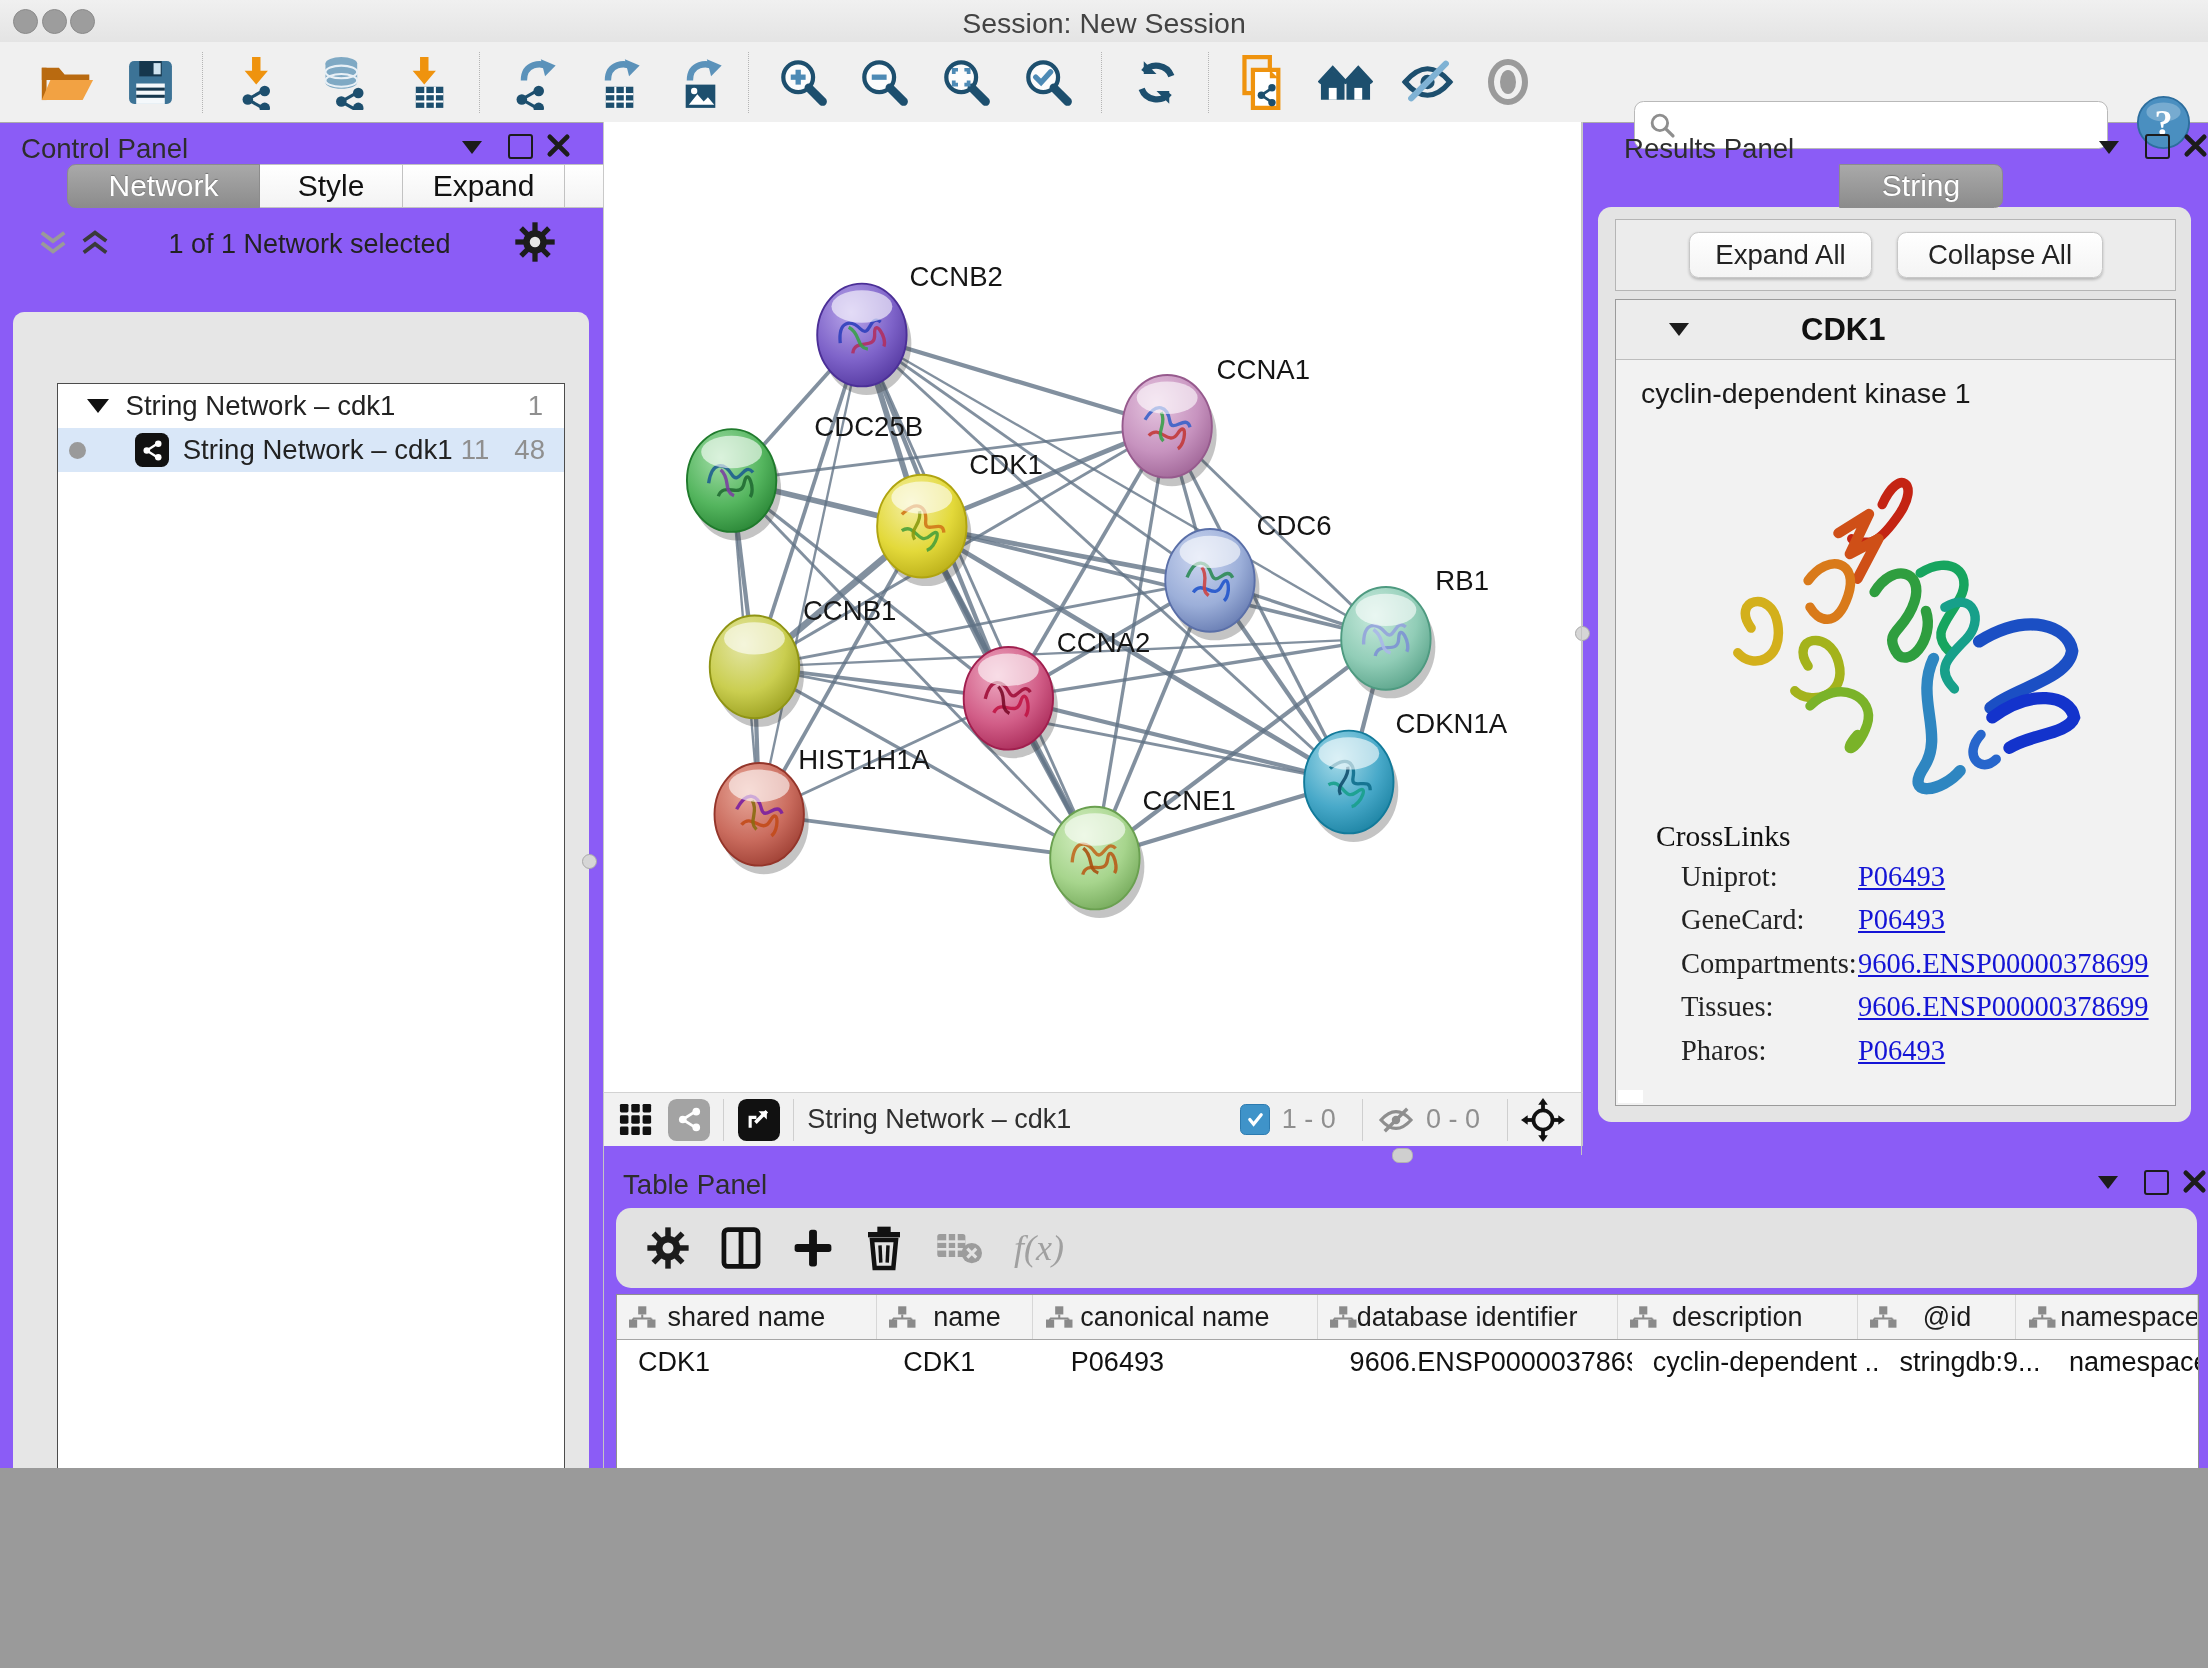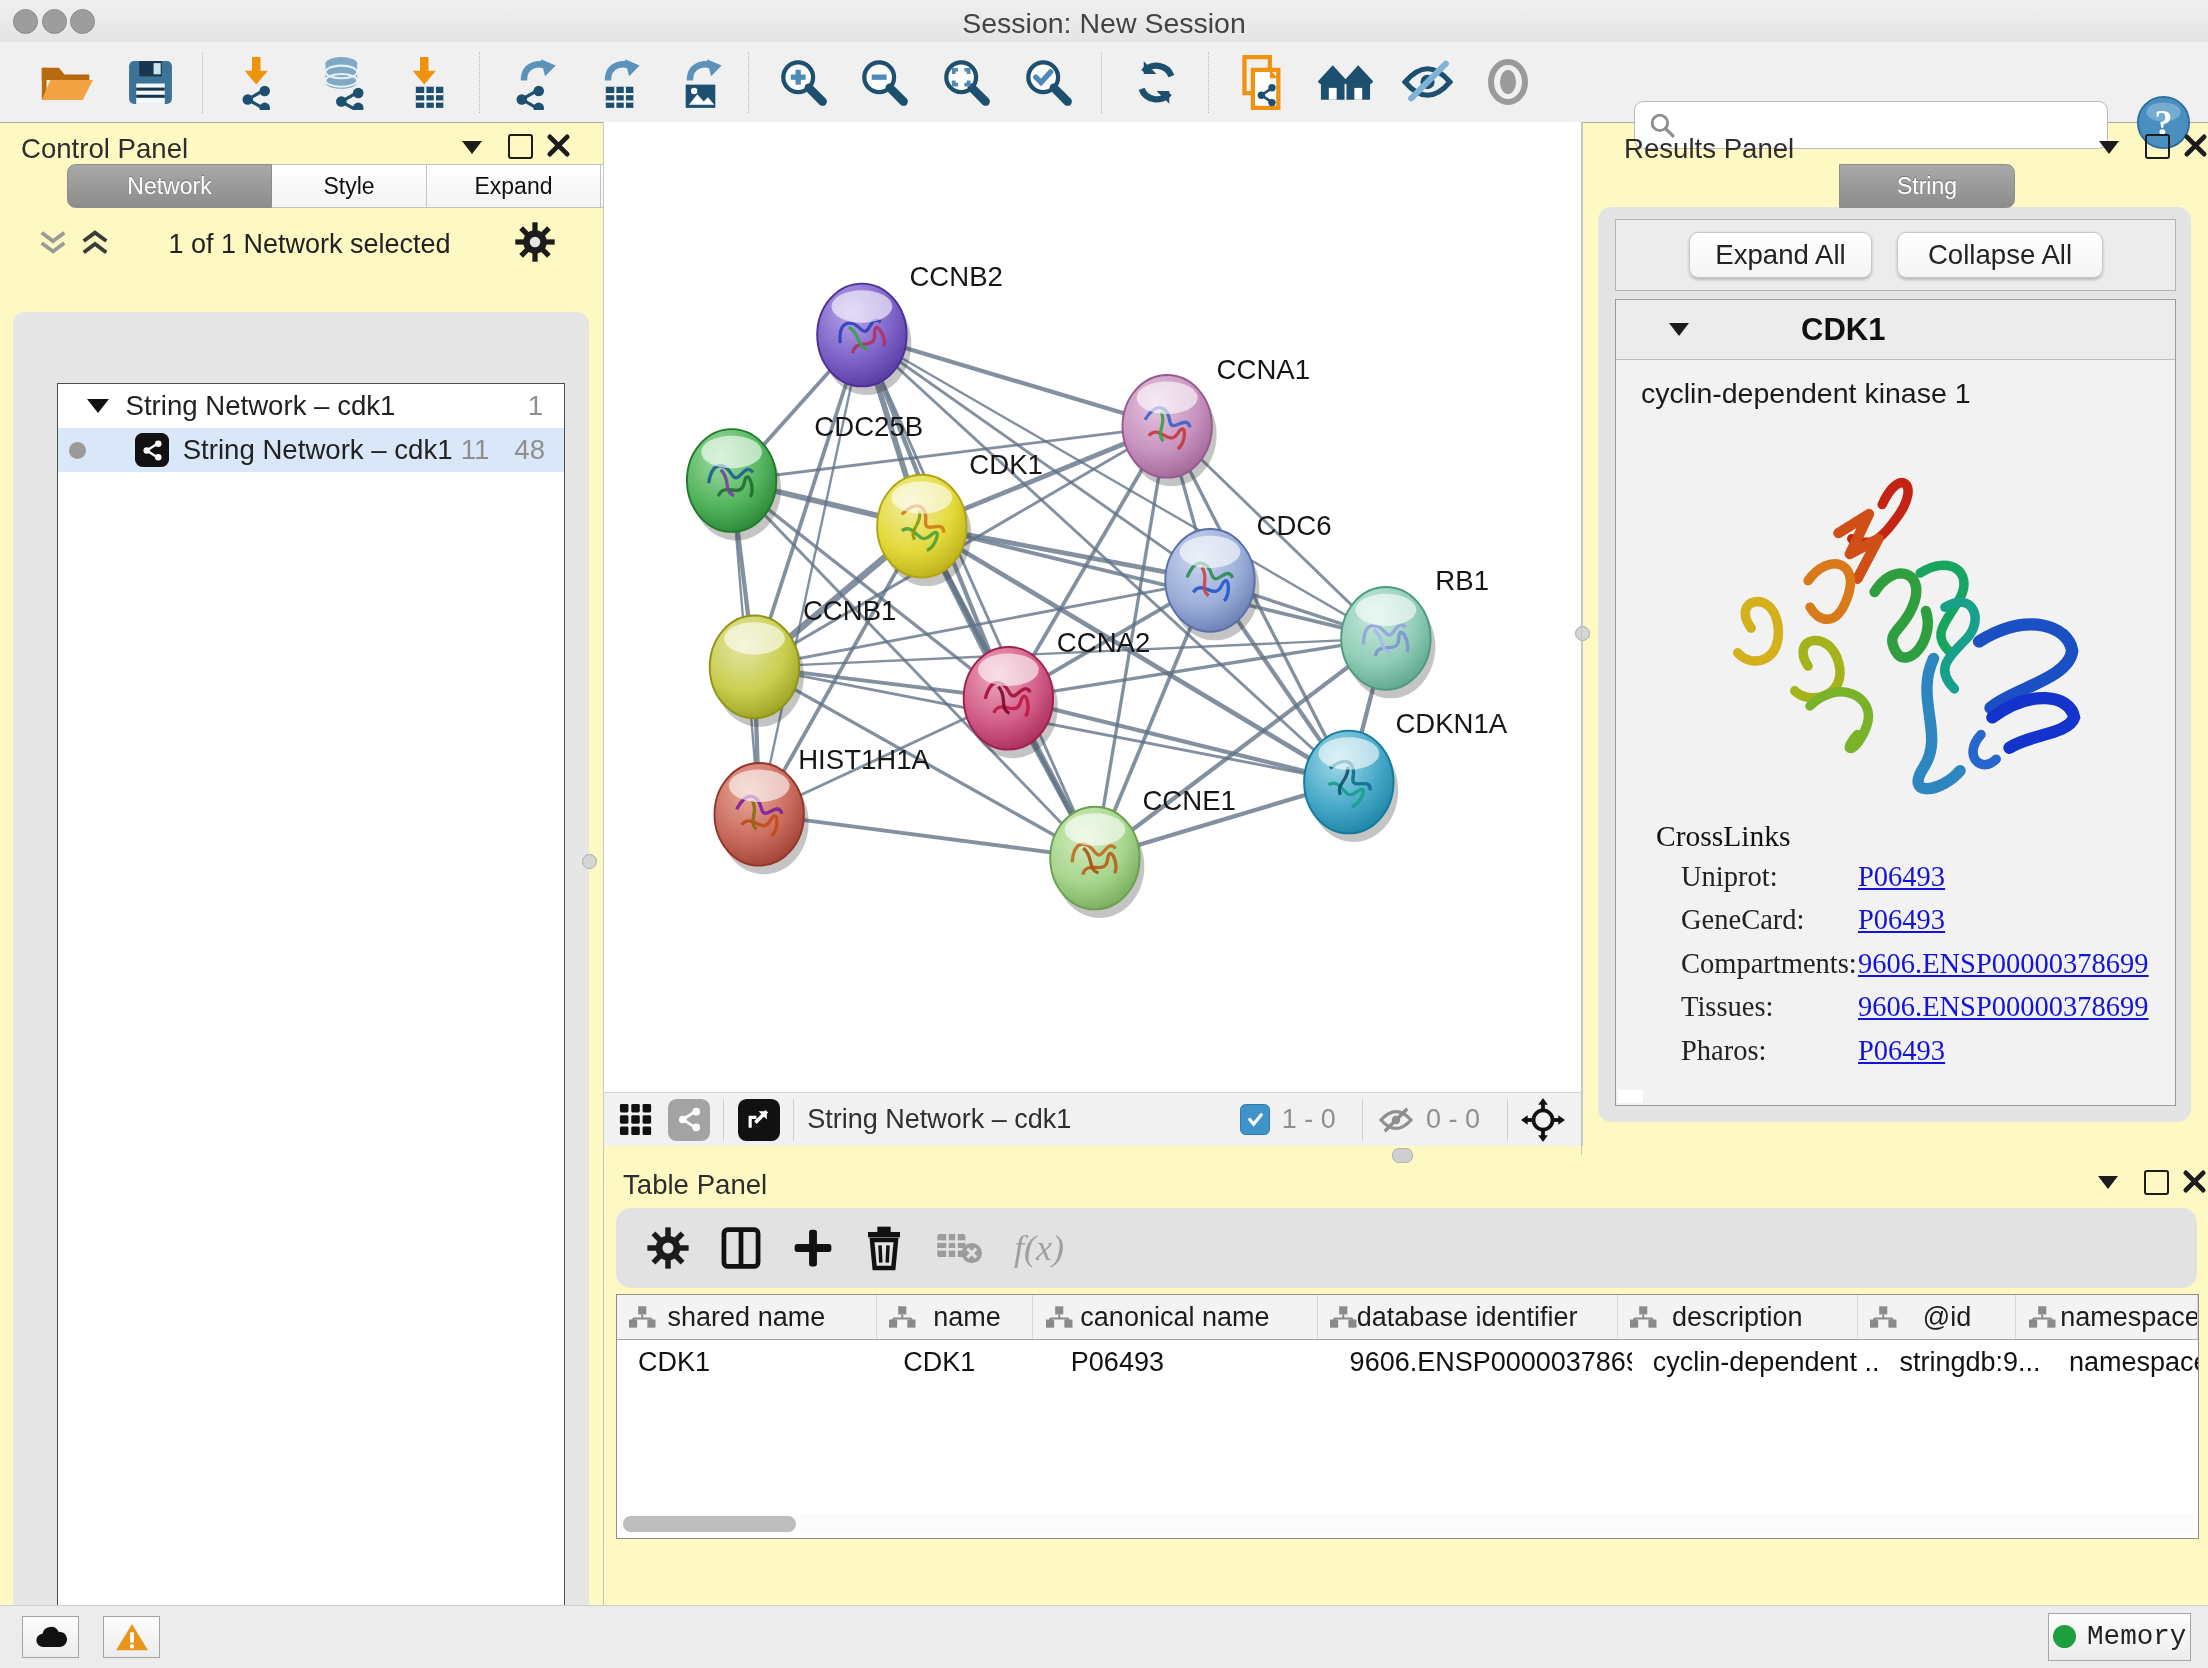--- a/index.html
+++ b/index.html
@@ -1,36 +1,36 @@
 <!DOCTYPE html>
 <html style="font-size:15px"><head>
 <meta charset="utf-8">
 <style>
   html,body{margin:0;padding:0;background:#9a9a9a;}
-  .win{position:relative;width:2208px;height:1668px;background:#fef9c3;overflow:hidden;
+  .win{position:relative;width:2208px;height:1468px;background:#8b5cf6;overflow:hidden;
        font-family:"Liberation Sans",sans-serif;color:#222;}
   .abs{position:absolute;}
   
   .titlebar{left:0;top:0;width:2208px;height:42px;background:linear-gradient(#f0f0f0,#e4e4e4);}
   .tl{width:23px;height:23px;border-radius:50%;background:#9d9d9d;border:1px solid #8b8b8b;top:8.6px;}
   .wtitle{width:100%;text-align:center;top:6.7px;font-size:28.5px;color:#434343;}
   
   .toolbar{left:0;top:42px;width:2208px;height:80px;background:#f0f0f0;border-bottom:1px solid #ababab;}
   .tbtn{top:6.7px;width:72px;height:67px;display:flex;align-items:center;justify-content:center;cursor:pointer;}
   .tsep{top:9.5px;width:0;height:61px;border-left:1.9px dotted #b4b4b4;}
   .search{left:1634px;top:59px;width:472px;height:46px;background:#fff;border:1px solid #b9b9b9;border-radius:9.5px;display:flex;align-items:center;}
   .search input{border:none;outline:none;font-size:26px;flex:1;background:transparent;font-family:"Liberation Sans",sans-serif;}
   
   .tri{width:0;height:0;border-left:10.5px solid transparent;border-right:10.5px solid transparent;border-top:13.3px solid #1c1c1c;}
   .boxic{width:21px;height:21px;border:2.9px solid #1c1c1c;border-radius:2.9px;}
   .ph-title{font-size:27.6px;color:#2d2d2d;}
   
   .seg{display:flex;height:44px;}
   .seg .s{background:linear-gradient(#ffffff,#f3f3f3);border:1px solid #c2c2c2;border-left:none;color:#111;
-          font-size:23px;display:flex;align-items:center;justify-content:center;padding:0 29px;cursor:pointer;white-space:nowrap;}
+          font-size:30px;display:flex;align-items:center;justify-content:center;padding:0 23px;cursor:pointer;white-space:nowrap;}
   .seg .s:first-child{border-left:1px solid #c2c2c2;border-radius:8.6px 0 0 8.6px;}
   .seg .s:last-child{border-radius:0 8.6px 8.6px 0;}
   .seg .s.sel{background:linear-gradient(#a9a9a9,#8c8c8c);color:#fff;border-color:#8c8c8c;text-shadow:0 -1px 1px rgba(0,0,0,.3);}
   
   .ctl-bg{left:13.3px;top:190px;width:576px;height:1400px;background:#e6e6e6;border-radius:11.4px;}
   .listbox{left:57px;top:261px;width:506px;height:1316px;background:#fff;border:1.9px solid #4c4c4c;}
   .trow{height:44px;display:flex;align-items:center;font-size:27.6px;}
   .trow .cnt{color:#8f8f8f;}
   .selrow{background:#d9e7f8;}
   .sharesq{width:34px;height:34px;border-radius:7.6px;background:#111;display:flex;align-items:center;justify-content:center;}

